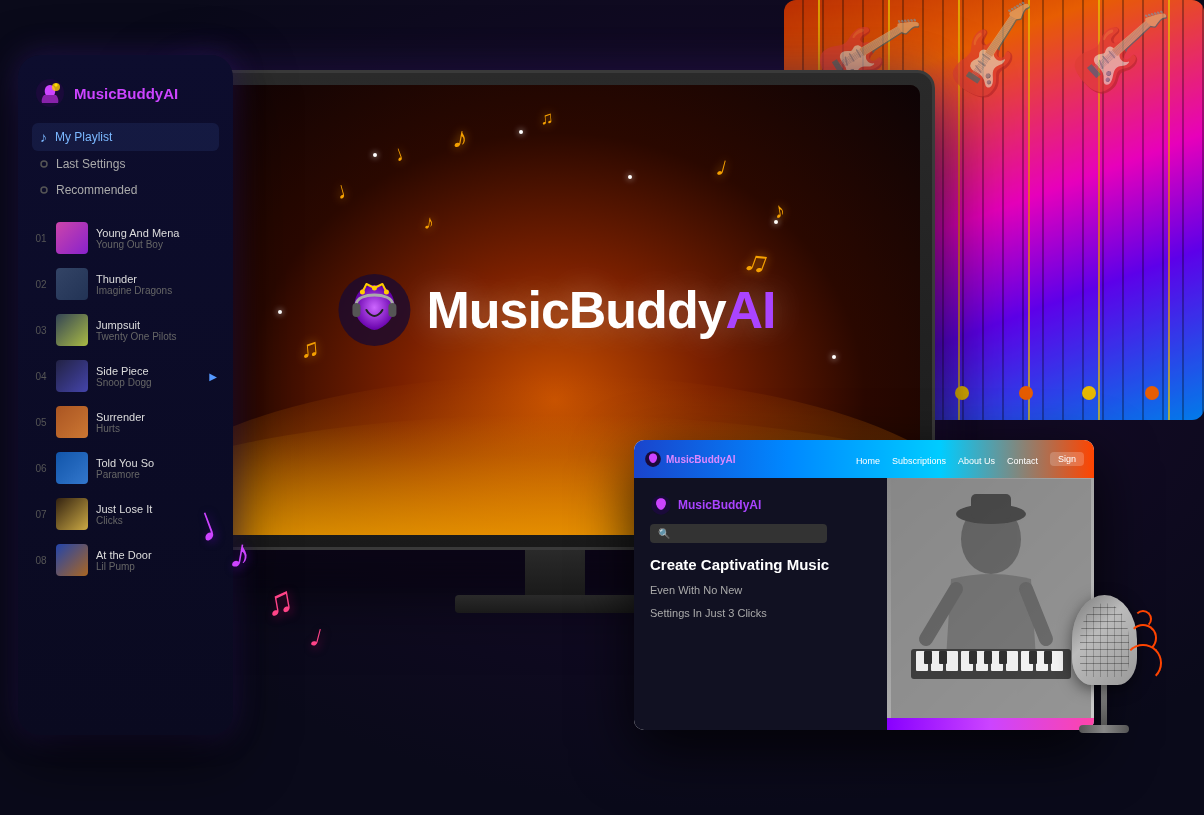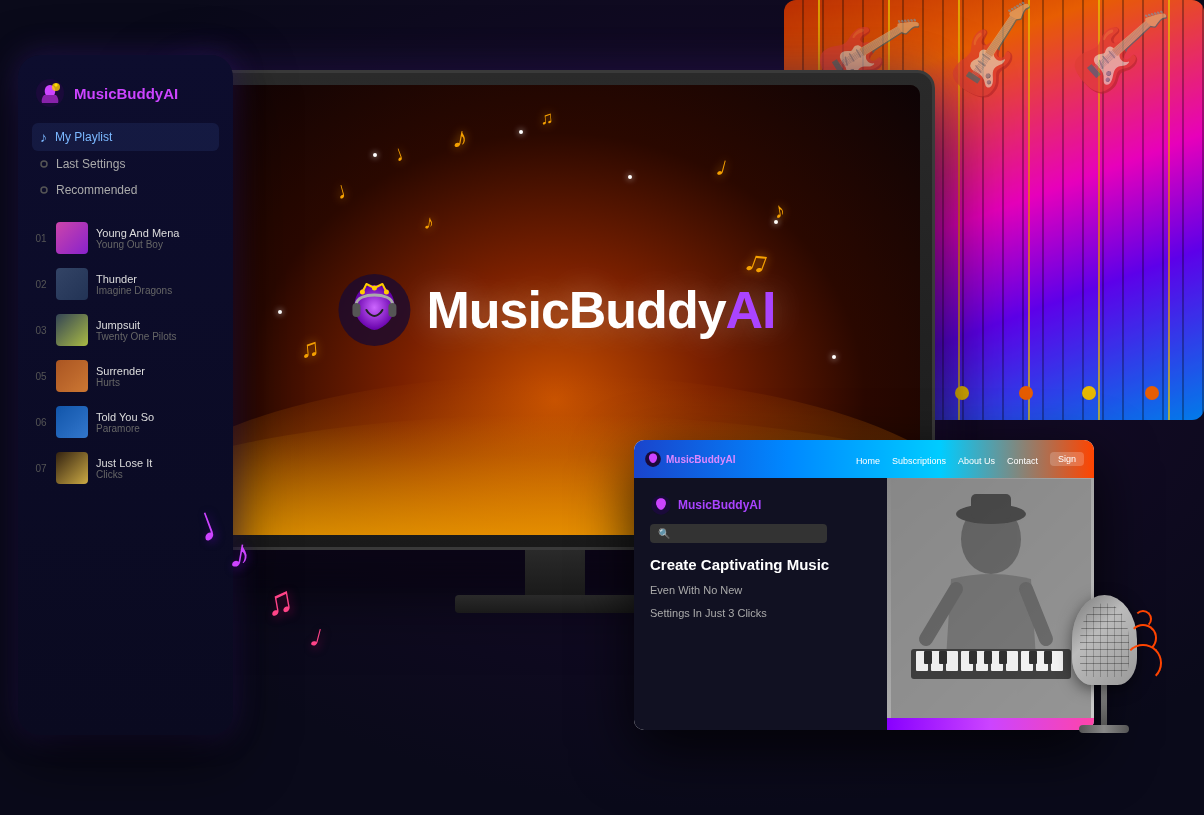--- a/index.html
+++ b/index.html
@@ -571,20 +571,29 @@
       <div class="song-item">
       <span class="song-num">03</span>
       <div class="song-thumb thumb-3"></div>
       <div class="song-info">
         <div class="song-title">Jumpsuit</div>
         <div class="song-artist">Twenty One Pilots</div>
       </div>
 
     </div>
       <div class="song-item">
+      <span class="song-num">04</span>
+      <div class="song-thumb thumb-4"></div>
+      <div class="song-info">
+        <div class="song-title">Side Piece</div>
+        <div class="song-artist">Snoop Dogg</div>
+      </div>
+      <span class="song-icon">▶</span>
+    </div>
+      <div class="song-item">
       <span class="song-num">05</span>
       <div class="song-thumb thumb-5"></div>
       <div class="song-info">
         <div class="song-title">Surrender</div>
         <div class="song-artist">Hurts</div>
       </div>
 
     </div>
       <div class="song-item">
       <span class="song-num">06</span>
@@ -594,20 +603,29 @@
         <div class="song-artist">Paramore</div>
       </div>
 
     </div>
       <div class="song-item">
       <span class="song-num">07</span>
       <div class="song-thumb thumb-7"></div>
       <div class="song-info">
         <div class="song-title">Just Lose It</div>
         <div class="song-artist">Clicks</div>
+      </div>
+
+    </div>
+      <div class="song-item">
+      <span class="song-num">08</span>
+      <div class="song-thumb thumb-8"></div>
+      <div class="song-info">
+        <div class="song-title">At the Door</div>
+        <div class="song-artist">Lil Pump</div>
       </div>
 
     </div>
     </div>
 </div>
 
 <div class="monitor-outer">
   <div class="monitor-bezel">
     <div class="monitor-screen">
       <div class="monitor-screen-bg"></div>

